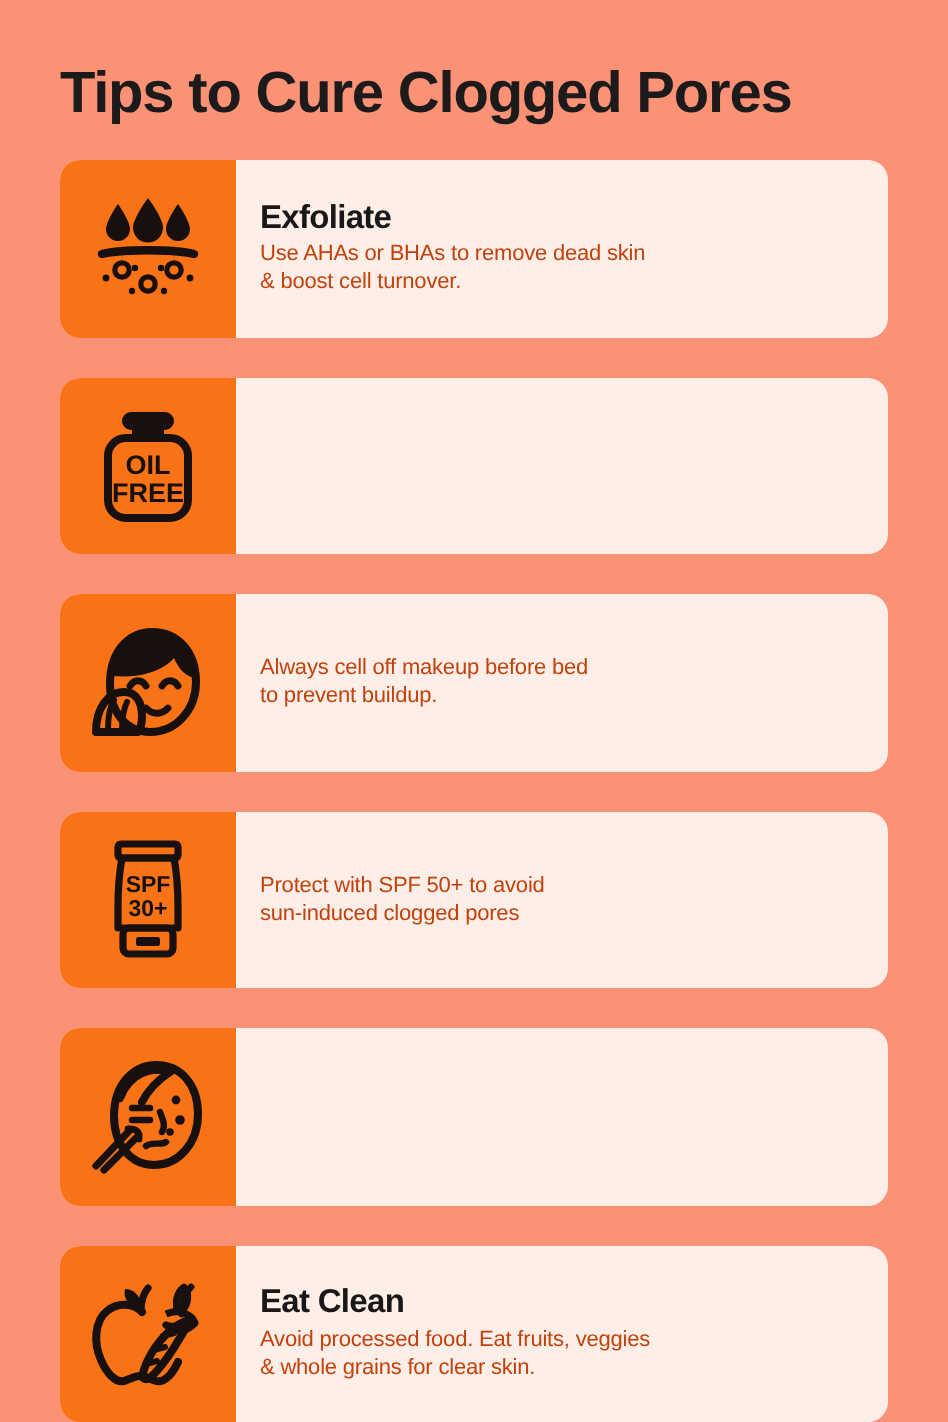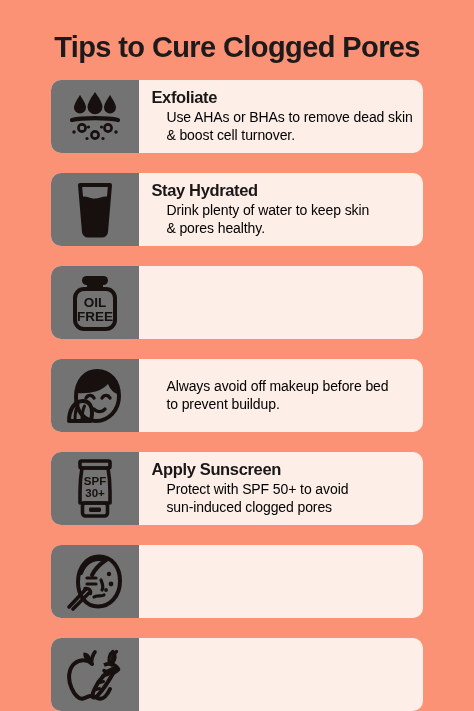--- a/index.html
+++ b/index.html
@@ -16,21 +16,20 @@
   }
 
   .poster {
     width: 474px;
     height: 711px;
     background: #FB9175;
     position: relative;
     display: flex;
     flex-direction: column;
     padding: 0 30px;
-    align-items: center;
   }
 
   .poster-title {
     font-size: 29px;
     font-weight: bold;
     color: #1C1A1A;
     letter-spacing: -0.6px;
     margin-top: 33px;
     margin-bottom: 18px;
     line-height: 1;
@@ -50,21 +49,21 @@
     background: #FDEEE7;
     border-radius: 10px;
     overflow: hidden;
     flex: 1;
     min-height: 0;
   }
 
   .card-icon-panel {
     width: 88px;
     flex: 0 0 88px;
-    background: #737373;
+    background: #f97316;
     display: flex;
     align-items: center;
     justify-content: center;
   }
 
   .card-body {
     flex: 1;
     padding: 6px 10px 6px 12px;
     display: flex;
     flex-direction: column;
@@ -75,26 +74,25 @@
     font-size: 16.5px;
     font-weight: bold;
     color: #191717;
     letter-spacing: -0.35px;
     line-height: 1.18;
     margin-bottom: 1px;
     white-space: nowrap;
   }
 
   .card-desc {
-    font-size: 14px;
-    color: #000000;
+    font-size: 11px;
+    color: #c2410c;
     line-height: 1.28;
     letter-spacing: -0.1px;
     white-space: pre-line;
-    margin-left: 15px;
   }
 
   .icon-svg { display: block; }
 </style>
 </head>
 <body>
 
 <div class="poster">
 
   <h1 class="poster-title">Tips to Cure Clogged Pores</h1>
@@ -121,36 +119,20 @@
           </svg>
         </span>
       </div>
       <div class="card-body">
         <div class="card-title">Exfoliate</div>
         <div class="card-desc">Use AHAs or BHAs to remove dead skin
 &amp; boost cell turnover.</div>
       </div>
     </div>
 
-    <div class="card">
-      <div class="card-icon-panel">
-        <span>
-          <svg class="icon-svg" width="44" height="56" viewBox="0 0 44 56">
-            <path d="M7 3 h30 l-4 47 a4 4 0 0 1 -4 3.6 h-14 a4 4 0 0 1 -4 -3.6 Z" fill="none" stroke="#17100F" stroke-width="4" stroke-linejoin="round"></path>
-            <path d="M8.6 15 C13 13 17 17 22 16.6 C27 16.2 31 13.4 35.4 15 L32.4 49.8
-                     a3 3 0 0 1 -3 2.7 h-15 a3 3 0 0 1 -3 -2.7 Z" fill="#17100F"></path>
-          </svg>
-        </span>
-      </div>
-      <div class="card-body">
-        <div class="card-title">Stay Hydrated</div>
-        <div class="card-desc">Drink plenty of water to keep skin
-&amp; pores healthy.</div>
-      </div>
-    </div>
 
     <div class="card">
       <div class="card-icon-panel">
         <span>
           <svg class="icon-svg" width="52" height="58" viewBox="0 0 52 58">
             <rect x="13" y="2" width="26" height="9" rx="4.5" fill="#17100F"></rect>
             <rect x="18" y="10" width="16" height="7" fill="#17100F"></rect>
             <rect x="6" y="15" width="40" height="40" rx="9" fill="none" stroke="#17100F" stroke-width="4"></rect>
             <text x="26" y="33" text-anchor="middle" font-family="Liberation Sans, sans-serif" font-size="13.5" font-weight="bold" fill="#17100F">OIL</text>
             <text x="26" y="47" text-anchor="middle" font-family="Liberation Sans, sans-serif" font-size="13.5" font-weight="bold" fill="#17100F">FREE</text>
@@ -169,40 +151,39 @@
             <path d="M22 31 C24 27.5 28 27.5 30 31" fill="none" stroke="#17100F" stroke-width="3.4" stroke-linecap="round"></path>
             <path d="M38 31 C40 27.5 44 27.5 46 31" fill="none" stroke="#17100F" stroke-width="3.4" stroke-linecap="round"></path>
             <path d="M30 42 C33 45.5 38 45.5 41 42" fill="none" stroke="#17100F" stroke-width="3.4" stroke-linecap="round"></path>
             <path d="M5 54 C5 42 11 34 19 34 C25 34 28 39 28 46 C28 50 27 53 26 54 Z" fill="none" stroke="#17100F" stroke-width="4" stroke-linejoin="round"></path>
             <path d="M11 53 C11 46 12 41 14 38" fill="none" stroke="#17100F" stroke-width="3" stroke-linecap="round"></path>
             <path d="M18 53.5 C18 47 19 42 20.5 39" fill="none" stroke="#17100F" stroke-width="3" stroke-linecap="round"></path>
           </svg>
         </span>
       </div>
       <div class="card-body">
-        <div class="card-desc">Always avoid off makeup before bed
+        <div class="card-desc">Always cell off makeup before bed
 to prevent buildup.</div>
       </div>
     </div>
 
     <div class="card">
       <div class="card-icon-panel">
         <span>
           <svg class="icon-svg" width="48" height="60" viewBox="0 0 48 60">
             <rect x="9" y="2" width="30" height="7" rx="1.5" fill="none" stroke="#17100F" stroke-width="3.6"></rect>
             <path d="M11 9 C11 9 9 20 9 33 L9 44 h30 V33 C39 20 37 9 37 9 Z" fill="none" stroke="#17100F" stroke-width="3.6" stroke-linejoin="round"></path>
             <rect x="11.5" y="44" width="25" height="13" rx="3" fill="none" stroke="#17100F" stroke-width="3.6"></rect>
             <rect x="18" y="48.5" width="12" height="4.5" rx="1.4" fill="#17100F"></rect>
             <text x="24" y="26" text-anchor="middle" font-family="Liberation Sans, sans-serif" font-size="11.5" font-weight="bold" fill="#17100F">SPF</text>
             <text x="24" y="38" text-anchor="middle" font-family="Liberation Sans, sans-serif" font-size="11.5" font-weight="bold" fill="#17100F">30+</text>
           </svg>
         </span>
       </div>
       <div class="card-body">
-        <div class="card-title">Apply Sunscreen</div>
         <div class="card-desc">Protect with SPF 50+ to avoid
 sun-induced clogged pores</div>
       </div>
     </div>
 
     <div class="card">
       <div class="card-icon-panel">
         <span>
           <svg class="icon-svg" width="62" height="58" viewBox="0 0 62 58">
             <path d="M14 29 C14 13 24 3.5 35 3.5 C48 3.5 56 14 56 28 C56 43 46 53.5 34 53.5 C22 53.5 14 43 14 29 Z" fill="none" stroke="#17100F" stroke-width="4"></path>
@@ -238,16 +219,21 @@
             <path d="M46 16.5 C44 11 45.5 6 49 3.5 C52.5 7.5 51 14 46 17" fill="none" stroke="#17100F" stroke-width="3.4" stroke-linejoin="round"></path>
             <path d="M52.5 3.5 C49.5 6 47.5 11 48 17" fill="none" stroke="#17100F" stroke-width="3.4" stroke-linecap="round"></path>
             <path d="M52 20 C52 20 44 35 37.5 43 C33.5 48 31 50 29.5 49.5
                      C28 49 28 46.5 30.5 41 C35 31 44 21.5 52 20 Z" fill="none" stroke="#17100F" stroke-width="4" stroke-linejoin="round"></path>
             <path d="M44 26.5 l-5.5 1.5" stroke="#17100F" stroke-width="3" stroke-linecap="round"></path>
             <path d="M39.5 33.5 l-5.5 1.5" stroke="#17100F" stroke-width="3" stroke-linecap="round"></path>
             <path d="M35.5 40.5 l-4.5 1.3" stroke="#17100F" stroke-width="3" stroke-linecap="round"></path>
           </svg>
         </span>
       </div>
+      <div class="card-body">
+        <div class="card-title">Eat Clean</div>
+        <div class="card-desc">Avoid processed food. Eat fruits, veggies
+&amp; whole grains for clear skin.</div>
+      </div>
     </div>
 
   </div>
 </div>
 
 </body></html>

